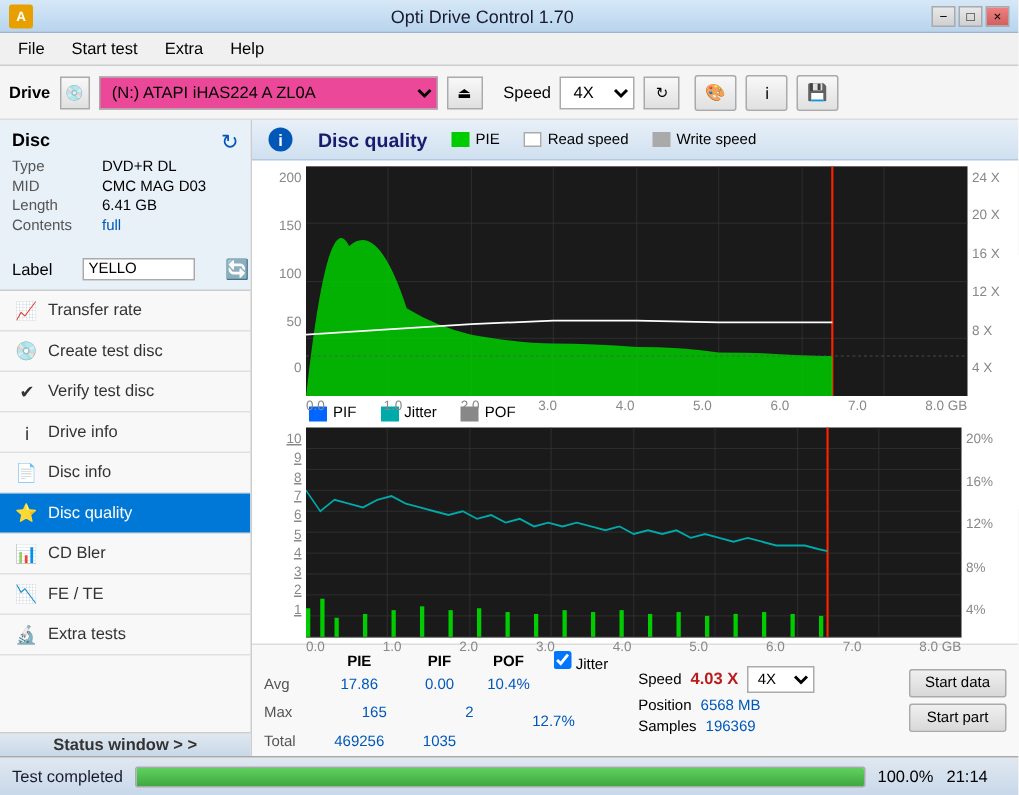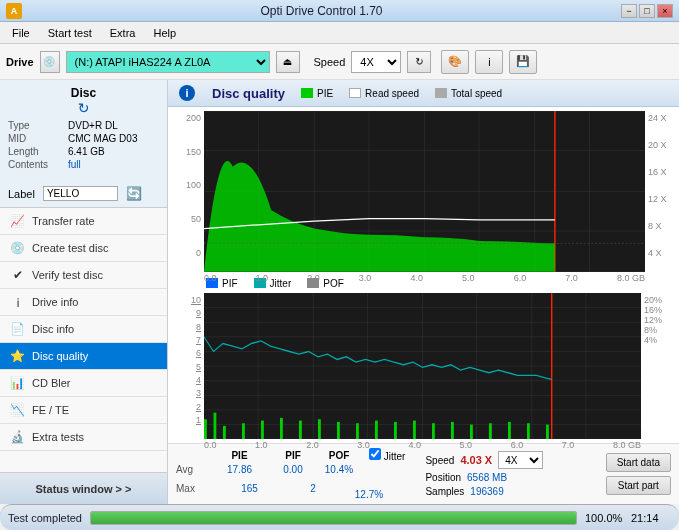--- a/index.html
+++ b/index.html
@@ -66,26 +66,26 @@
       background: #f5f5f5;
       height: 36px;
       display: flex;
       align-items: center;
       padding: 0 6px;
       border-bottom: 1px solid #ddd;
       gap: 6px;
     }
     .toolbar-label { font-size: 11px; font-weight: bold; }
     .drive-select {
-      background: #5eead4;
+      background: #ec4899;
       border: 1px solid #aaa;
       height: 22px;
       font-size: 11px;
       padding: 1px 4px;
-      width: 204px;
+      width: 226px;
     }
     .toolbar-btn {
       width: 24px; height: 22px;
       background: linear-gradient(to bottom, #f8f8f8, #e0e0e0);
       border: 1px solid #aaa;
       display: flex; align-items: center; justify-content: center;
       cursor: pointer; font-size: 10px;
     }
     .speed-label { font-size: 11px; margin-left: 8px; }
     .speed-select {
@@ -120,31 +120,30 @@
       overflow: hidden;
     }
 
     
     .disc-panel {
       background: #e8f0f8;
       padding: 6px 8px;
       border-bottom: 1px solid #ccc;
     }
     .disc-panel-header {
-      display: flex; align-items: center; justify-content: space-between;
+      display: flex; align-items: flex-start; justify-content: space-between;
       margin-bottom: 4px;
-      flex-direction: column;
     }
     .disc-panel-title { font-weight: bold; font-size: 12px; }
     .disc-row { display: flex; margin-bottom: 2px; }
     .disc-label { color: #555; width: 60px; font-size: 10px; }
     .disc-value { font-size: 10px; color: #000; }
     .disc-value.blue { color: #0057b8; }
     .label-field {
-      display: flex; align-items: center; gap: 8px; margin-top: 16px;
+      display: flex; align-items: center; gap: 20px; margin-top: 16px;
     }
     .label-input {
       border: 1px solid #aaa; padding: 1px 3px; font-size: 10px;
       width: 75px; background: white;
     }
 
     
     .nav-items { flex: 1; overflow: hidden; }
     .nav-item {
       display: flex; align-items: center;
@@ -160,21 +159,21 @@
     }
     .nav-icon {
       width: 16px; height: 16px;
       margin-right: 6px;
       display: flex; align-items: center; justify-content: center;
       font-size: 12px;
     }
 
     
     .status-window-btn {
-      height: 32px;
+      height: 16px;
       background: linear-gradient(to bottom, #e0e8f0, #c8d8e8);
       border-top: 1px solid #ccc;
       display: flex; align-items: center; justify-content: center;
       cursor: pointer; font-size: 11px; font-weight: bold;
       color: #333;
     }
 
     
     .content-area {
       flex: 1;
@@ -228,21 +227,20 @@
     
     .status-bar {
       height: 26px;
       background: linear-gradient(to bottom, #e0e8f0, #c8d8ea);
       border-top: 1px solid #aaa;
       display: flex;
       align-items: center;
       padding: 0 8px;
       gap: 8px;
       font-size: 11px;
-      border-radius: 12px;
     }
     .status-text { color: #1a1a2e; }
     .progress-bar-container {
       flex: 1;
       height: 14px;
       background: white;
       border: 1px solid #aaa;
       border-radius: 2px;
       overflow: hidden;
     }
@@ -378,21 +376,21 @@
       <div class="legend-item">
         <div class="legend-box" style="background:#00cc00;"></div>
         <span>PIE</span>
       </div>
       <div class="legend-item">
         <div class="legend-box" style="background:#ffffff; border:1px solid #aaa;"></div>
         <span>Read speed</span>
       </div>
       <div class="legend-item">
         <div class="legend-box" style="background:#aaaaaa;"></div>
-        <span>Total speed</span>
+        <span>Write speed</span>
       </div>
     </div>
 
     <div class="charts-area">
 
       <div style="position:relative; flex:1.1; display:flex;">
 
         <div style="display:flex; flex-direction:column; justify-content:space-between; align-items:flex-end; padding:2px 3px 14px 0; font-size:9px; color:#888; min-width:28px;">
           <span>200</span>
           <span>150</span>
@@ -531,21 +529,21 @@
               <span>2.0</span>
               <span>3.0</span>
               <span>4.0</span>
               <span>5.0</span>
               <span>6.0</span>
               <span>7.0</span>
               <span>8.0 GB</span>
           </div>
         </div>
 
-        <div style="display:flex; flex-direction:column; align-items:flex-start; padding:2px 0 14px 3px; font-size:9px; color:#888; min-width:30px;">
+        <div style="display:flex; flex-direction:column; justify-content:space-between; align-items:flex-start; padding:2px 0 14px 3px; font-size:9px; color:#888; min-width:30px;">
           <span>20%</span>
           <span>16%</span>
           <span>12%</span>
           <span>8%</span>
           <span>4%</span>
         </div>
       </div>
     </div>
 
     <div class="stats-row">
@@ -565,20 +563,26 @@
           <span style="width:55px; text-align:center; color:#0057b8;">17.86</span>
           <span style="width:40px; text-align:center; color:#0057b8;">0.00</span>
           <span style="width:40px; text-align:center; color:#0057b8;">10.4%</span>
         </div>
         <div style="display:flex; gap:16px; align-items:center;">
           <span style="width:30px; color:#555;">Max</span>
           <span style="width:55px; text-align:center; color:#0057b8;">165</span>
           <span style="width:40px; text-align:center; color:#0057b8;">2</span>
           <span style="width:40px; text-align:center; color:#0057b8;margin-top:12px;">12.7%</span>
         </div>
+        <div style="display:flex; gap:6px; align-items:center;">
+          <span style="width:30px; color:#555;">Total</span>
+          <span style="width:55px; text-align:center; color:#0057b8;">469256</span>
+          <span style="width:40px; text-align:center; color:#0057b8;">1035</span>
+          <span style="width:40px; text-align:center; color:#0057b8;"></span>
+        </div>
       </div>
 
       <div style="display:flex; flex-direction:column; gap:3px; margin-left:12px;">
         <div style="display:flex; align-items:center; gap:6px;">
           <span>Speed</span>
           <span style="color:#b91c1c; font-weight:bold; font-size:11px;">4.03 X</span>
           <select style="font-size:10px; border:1px solid #aaa; padding:1px 2px; height:18px; background:white;">
             <option>4X</option><option>Max</option>
           </select>
         </div>

